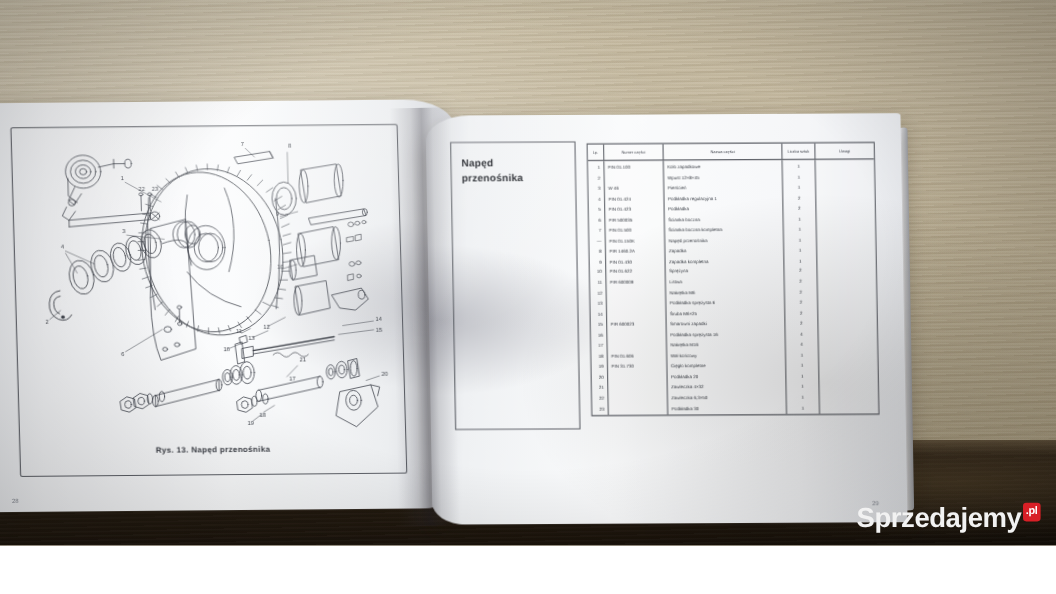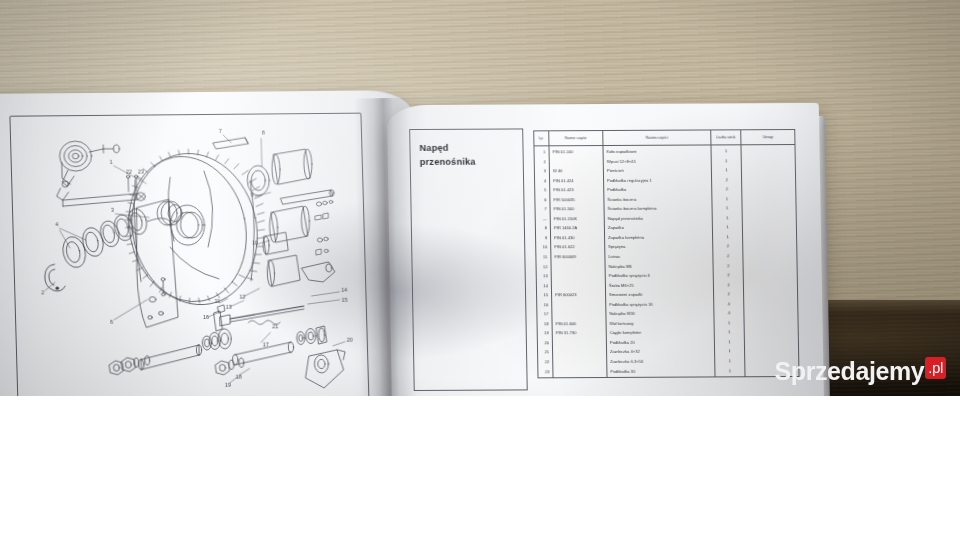--- a/index.html
+++ b/index.html
@@ -4,21 +4,21 @@
 <style>
   * { box-sizing: border-box; margin: 0; padding: 0; }
   html, body {
     width: 960px; height: 540px;
     overflow: hidden;
     font-family: "Liberation Sans", sans-serif;
   }
 
   #scene {
     position: relative;
-    width: 960px; height: 396px;
+    width: 960px; height: 496px;
     background: #b0a48c;
     overflow: hidden;
   }
 
   
   .desk-top {
     position: absolute; left: 0; top: 0; width: 960px; height: 472px;
     background:
       repeating-linear-gradient(180deg,
         rgba(255,255,255,0.055) 0px, rgba(255,255,255,0.055) 1px,
@@ -236,25 +236,25 @@
   .wm-text {
     font-size: 25px;
     color: #f2f2f2;
     line-height: 1;
   }
   .wm-badge {
     margin-left: 1px;
     margin-top: -2px;
     background: #d81f26;
     color: #ffffff;
-    font-size: 15px;
+    font-size: 10px;
     line-height: 1;
     padding: 3px 3px 4px 3px;
     border-radius: 3px;
-    font-weight: 400;
+    font-weight: 700;
   }
 </style>
 </head>
 <body>
 
 <div id="scene">
 
   <div class="desk-top"></div>
   <div class="desk-front"></div>
 

